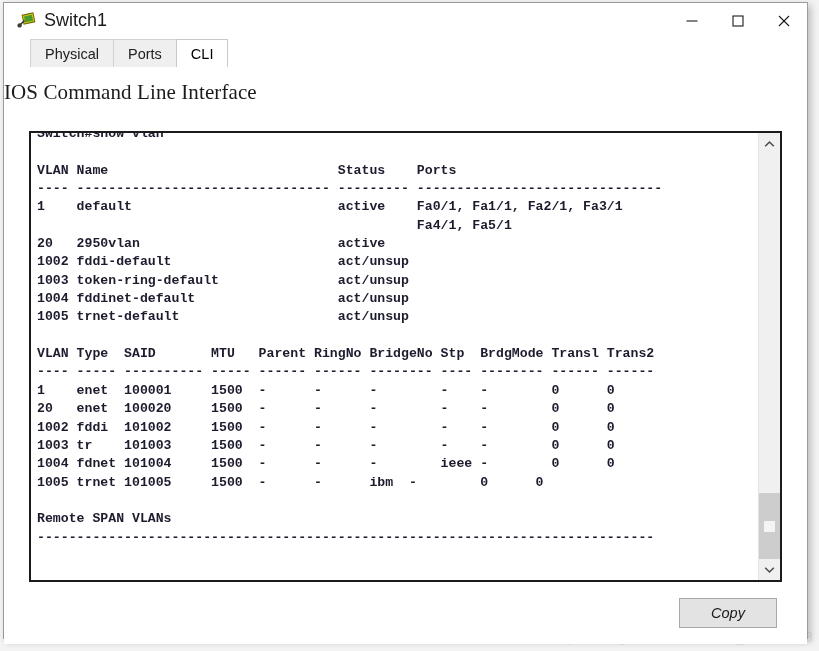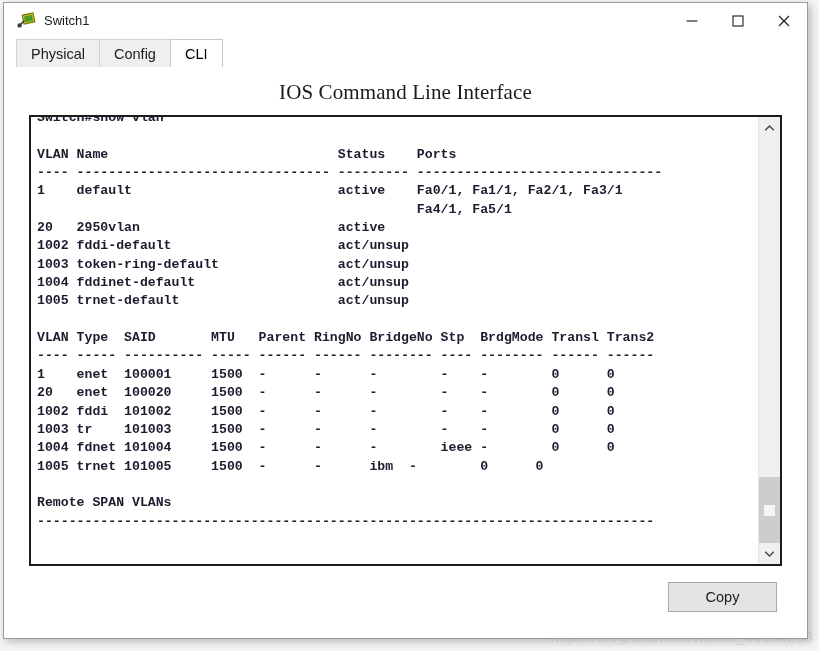--- a/index.html
+++ b/index.html
@@ -62,21 +62,21 @@
   }
   .title-icon {
     width: 20px;
     height: 20px;
     margin-left: 12px;
     margin-right: 8px;
     position: relative;
     flex: 0 0 20px;
   }
   .title-text {
-    font-size: 13px;
+    font-size: 18px;
     color: #1a1a1a;
     font-family: "Liberation Sans", sans-serif;
   }
   .winbtns {
     position: absolute;
     right: 0;
     top: 0;
     height: 35px;
     display: flex;
   }
@@ -90,21 +90,21 @@
   }
   .winbtn svg { display: block; }
 
   
   .tabstrip {
     height: 29px;
     flex: 0 0 29px;
     background: #ffffff;
     display: flex;
     align-items: flex-end;
-    padding-left: 12px;
+    padding-left: 26px;
     border-bottom: 1px solid #ffffff;
     position: relative;
   }
   .tab {
     height: 28px;
     line-height: 28px;
     padding: 0 14px;
     font-size: 14.5px;
     color: #202020;
     background: #efefef;
@@ -128,32 +128,31 @@
   .panel {
     flex: 1 1 auto;
     background: #ffffff;
     display: flex;
     flex-direction: column;
     padding: 0;
     position: relative;
   }
 
   .panel-heading {
-    text-align: center;
     font-family: "Liberation Serif", serif;
     font-size: 21px;
     color: #1b1b1b;
     padding-top: 12px;
     padding-bottom: 10px;
     letter-spacing: 0.1px;
   }
 
   
   .term-wrap {
-    margin: 0 25px 0 25px;
+    margin: 16px 25px 0 25px;
     height: 451px;
     border: 2px solid #1b1b1b;
     box-sizing: border-box;
     background: #ffffff;
     display: flex;
     overflow: hidden;
     position: relative;
   }
   .term {
     flex: 1 1 auto;
@@ -220,32 +219,33 @@
   
   .footer {
     height: 62px;
     display: flex;
     align-items: center;
     justify-content: flex-end;
     padding-right: 30px;
     gap: 26px;
   }
   .btn {
-    width: 109px;
+    width: 98px;
     height: 30px;
     background: #e3e3e3;
     border: 1px solid #a8a8a8;
     font-family: "Liberation Sans", sans-serif;
     font-size: 14.5px;
     color: #1a1a1a;
     cursor: default;
     box-sizing: border-box;
     display: flex;
     align-items: center;
     justify-content: center;
+    font-style: italic;
   }
 </style>
 </head>
 <body>
 
 <div id="root">
 
   <div class="watermark">https://blog.csdn.net/weixin_44864268</div>
 
   <div class="window">
@@ -276,21 +276,21 @@
           <svg width="14" height="14" viewBox="0 0 14 14">
             <line x1="2" y1="2" x2="12" y2="12" stroke="#1a1a1a" stroke-width="1.1"></line>
             <line x1="12" y1="2" x2="2" y2="12" stroke="#1a1a1a" stroke-width="1.1"></line>
           </svg>
         </div>
       </div>
     </div>
 
     <div class="tabstrip">
       <div class="tab">Physical</div>
-      <div class="tab">Config</div>
+      <div class="tab">Ports</div>
       <div class="tab active">CLI</div>
     </div>
 
     <div class="panel">
 
       <div class="panel-heading">IOS Command Line Interface</div>
 
       <div class="term-wrap">
         <div class="term">
           <div class="term-inner">Switch#show vlan

